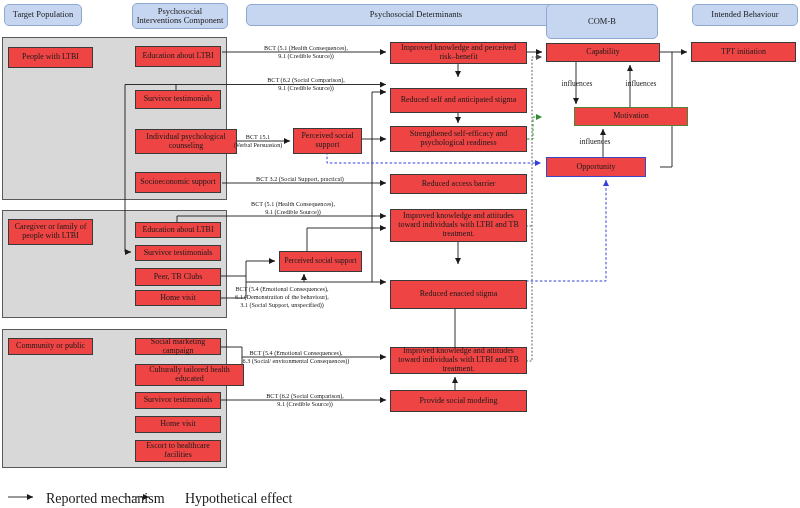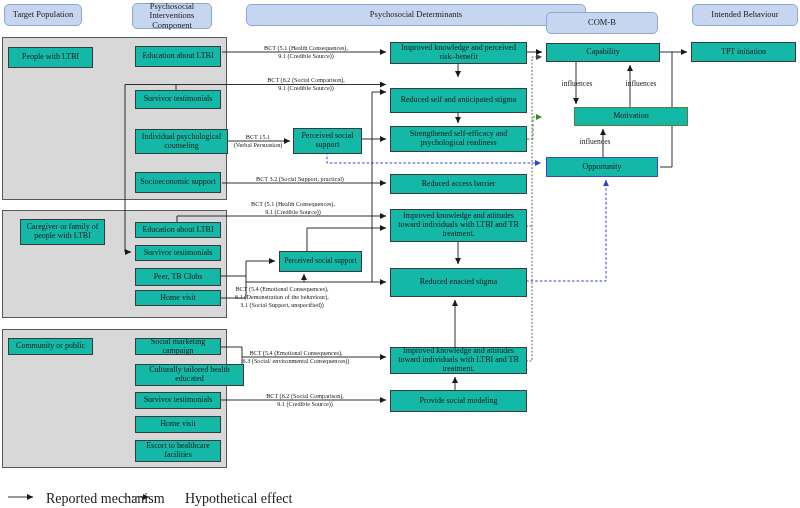--- a/index.html
+++ b/index.html
@@ -3,36 +3,36 @@
 <meta charset="utf-8">
 <style>
   html,body{margin:0;padding:0;}
   body{width:800px;height:508px;position:relative;background:#ffffff;overflow:hidden;
        font-family:"Liberation Serif","DejaVu Serif",serif;color:#1a1a1a;}
   .abs{position:absolute;box-sizing:border-box;}
   .hdr{background:#c6d6f0;border:1px solid #8fa8d0;border-radius:5px;
        display:flex;align-items:center;justify-content:center;text-align:center;
        font-size:8.5px;line-height:1.1;padding:1px 2px;}
   .grp{background:#d8d8d8;border:1px solid #595959;}
-  .bx{background:#14b8a6;border:1px solid #3a3a3a;display:flex;align-items:center;
+  .bx{background:#ef4444;border:1px solid #3a3a3a;display:flex;align-items:center;
       justify-content:center;text-align:center;font-size:8px;line-height:1.12;padding:1px 2px;}
   .bx.green{border-color:#538135;}
   .bx.blue{border-color:#3c46c8;}
   .bct{font-size:6.2px;line-height:8px;text-align:center;}
   .inf{font-size:7.5px;text-align:center;}
   .leg{font-size:14px;}
   svg{position:absolute;left:0;top:0;pointer-events:none;}
 </style>
 </head>
 <body>
 
 <div class="abs hdr" style="left:4px;top:4px;width:78px;height:22px;">Target Population</div>
-<div class="abs hdr" style="left:132px;top:3px;width:80px;height:26px;">Psychosocial Interventions Component</div>
+<div class="abs hdr" style="left:132px;top:3px;width:96px;height:26px;">Psychosocial Interventions Component</div>
 <div class="abs hdr" style="left:246px;top:4px;width:340px;height:22px;">Psychosocial Determinants</div>
-<div class="abs hdr" style="left:546px;top:12px;width:112px;height:22px;">COM-B</div>
+<div class="abs hdr" style="left:546px;top:4px;width:112px;height:35px;">COM-B</div>
 <div class="abs hdr" style="left:692px;top:4px;width:106px;height:22px;">Intended Behaviour</div>
 
 <div class="abs grp" style="left:2px;top:37px;width:225px;height:163px;"></div>
 <div class="abs grp" style="left:2px;top:210px;width:225px;height:108px;"></div>
 <div class="abs grp" style="left:2px;top:329px;width:225px;height:139px;"></div>
 
 <svg width="800" height="508">
   <defs>
     <marker id="mB" markerWidth="7" markerHeight="7" refX="6" refY="3" orient="auto" markerUnits="userSpaceOnUse">
         <path d="M0,0 L6,3 L0,6 Z" fill="#1a1a1a"></path>
@@ -97,24 +97,24 @@
     <path d="M526,281 H606 V180" marker-end="url(#mBl)"></path>
   </g>
   <g stroke="#2f8b2f" stroke-width="1" fill="none" stroke-dasharray="2.6,2">
     <path d="M527,139 H533 V117 H542" marker-end="url(#mGr)"></path>
   </g>
 </svg>
 
 <div class="abs bx" style="left:8px;top:47px;width:85px;height:21px;">People with LTBI</div>
 <div class="abs bx" style="left:135px;top:46px;width:86px;height:21px;">Education about LTBI</div>
 <div class="abs bx" style="left:135px;top:90px;width:86px;height:19px;">Survivor testimonials</div>
-<div class="abs bx" style="left:135px;top:129px;width:93px;height:25px;">Individual psychological counseling</div>
+<div class="abs bx" style="left:135px;top:129px;width:102px;height:25px;">Individual psychological counseling</div>
 <div class="abs bx" style="left:135px;top:172px;width:86px;height:21px;">Socioeconomic support</div>
 
-<div class="abs bx" style="left:8px;top:219px;width:85px;height:26px;margin-left:12px;">Caregiver or family of people with LTBI</div>
+<div class="abs bx" style="left:8px;top:219px;width:85px;height:26px;">Caregiver or family of people with LTBI</div>
 <div class="abs bx" style="left:135px;top:222px;width:86px;height:16px;">Education about LTBI</div>
 <div class="abs bx" style="left:135px;top:245px;width:86px;height:16px;">Survivor testimonials</div>
 <div class="abs bx" style="left:135px;top:268px;width:86px;height:18px;">Peer, TB Clubs</div>
 <div class="abs bx" style="left:135px;top:290px;width:86px;height:16px;">Home visit</div>
 
 <div class="abs bx" style="left:8px;top:338px;width:85px;height:17px;">Community or public</div>
 <div class="abs bx" style="left:135px;top:338px;width:86px;height:17px;">Social marketing campaign</div>
 <div class="abs bx" style="left:135px;top:364px;width:109px;height:22px;">Culturally tailored health educated</div>
 <div class="abs bx" style="left:135px;top:392px;width:86px;height:17px;">Survivor testimonials</div>
 <div class="abs bx" style="left:135px;top:416px;width:86px;height:17px;">Home visit</div>
@@ -154,27 +154,27 @@
 </div>
 
 <div class="abs bx" style="left:293px;top:128px;width:69px;height:26px;">Perceived social support</div>
 <div class="abs bx" style="left:279px;top:251px;width:83px;height:21px;font-size:7.4px;">Perceived social support</div>
 
 <div class="abs bx" style="left:390px;top:42px;width:137px;height:22px;">Improved knowledge and perceived risk–benefit</div>
 <div class="abs bx" style="left:390px;top:88px;width:137px;height:25px;">Reduced self and anticipated stigma</div>
 <div class="abs bx" style="left:390px;top:126px;width:137px;height:26px;">Strengthened self-efficacy and psychological readiness</div>
 <div class="abs bx" style="left:390px;top:174px;width:137px;height:20px;">Reduced access barrier</div>
 <div class="abs bx" style="left:390px;top:209px;width:137px;height:33px;">Improved knowledge and attitudes toward individuals with LTBI and TB treatment.</div>
-<div class="abs bx" style="left:390px;top:268px;width:137px;height:29px;">Reduced enacted stigma</div>
+<div class="abs bx" style="left:390px;top:280px;width:137px;height:29px;">Reduced enacted stigma</div>
 <div class="abs bx" style="left:390px;top:347px;width:137px;height:27px;">Improved knowledge and attitudes toward individuals with LTBI and TB treatment.</div>
 <div class="abs bx" style="left:390px;top:390px;width:137px;height:22px;">Provide social modeling</div>
 
 <div class="abs bx" style="left:546px;top:43px;width:114px;height:19px;">Capability</div>
 <div class="abs bx green" style="left:546px;top:107px;width:114px;height:19px;margin-left:28px;">Motivation</div>
-<div class="abs bx blue" style="left:546px;top:157px;width:112px;height:20px;">Opportunity</div>
+<div class="abs bx blue" style="left:546px;top:157px;width:100px;height:20px;">Opportunity</div>
 
 <div class="abs inf" style="left:552px;top:79px;width:50px;">influences</div>
 <div class="abs inf" style="left:616px;top:79px;width:50px;">influences</div>
 <div class="abs inf" style="left:570px;top:137px;width:50px;">influences</div>
 
 <div class="abs bx" style="left:691px;top:42px;width:105px;height:20px;">TPT initiation</div>
 
 <div class="abs leg" style="left:46px;top:491px;">Reported mechanism</div>
 <div class="abs leg" style="left:161px;top:491px;padding-left:24px;">Hypothetical effect</div>
 

